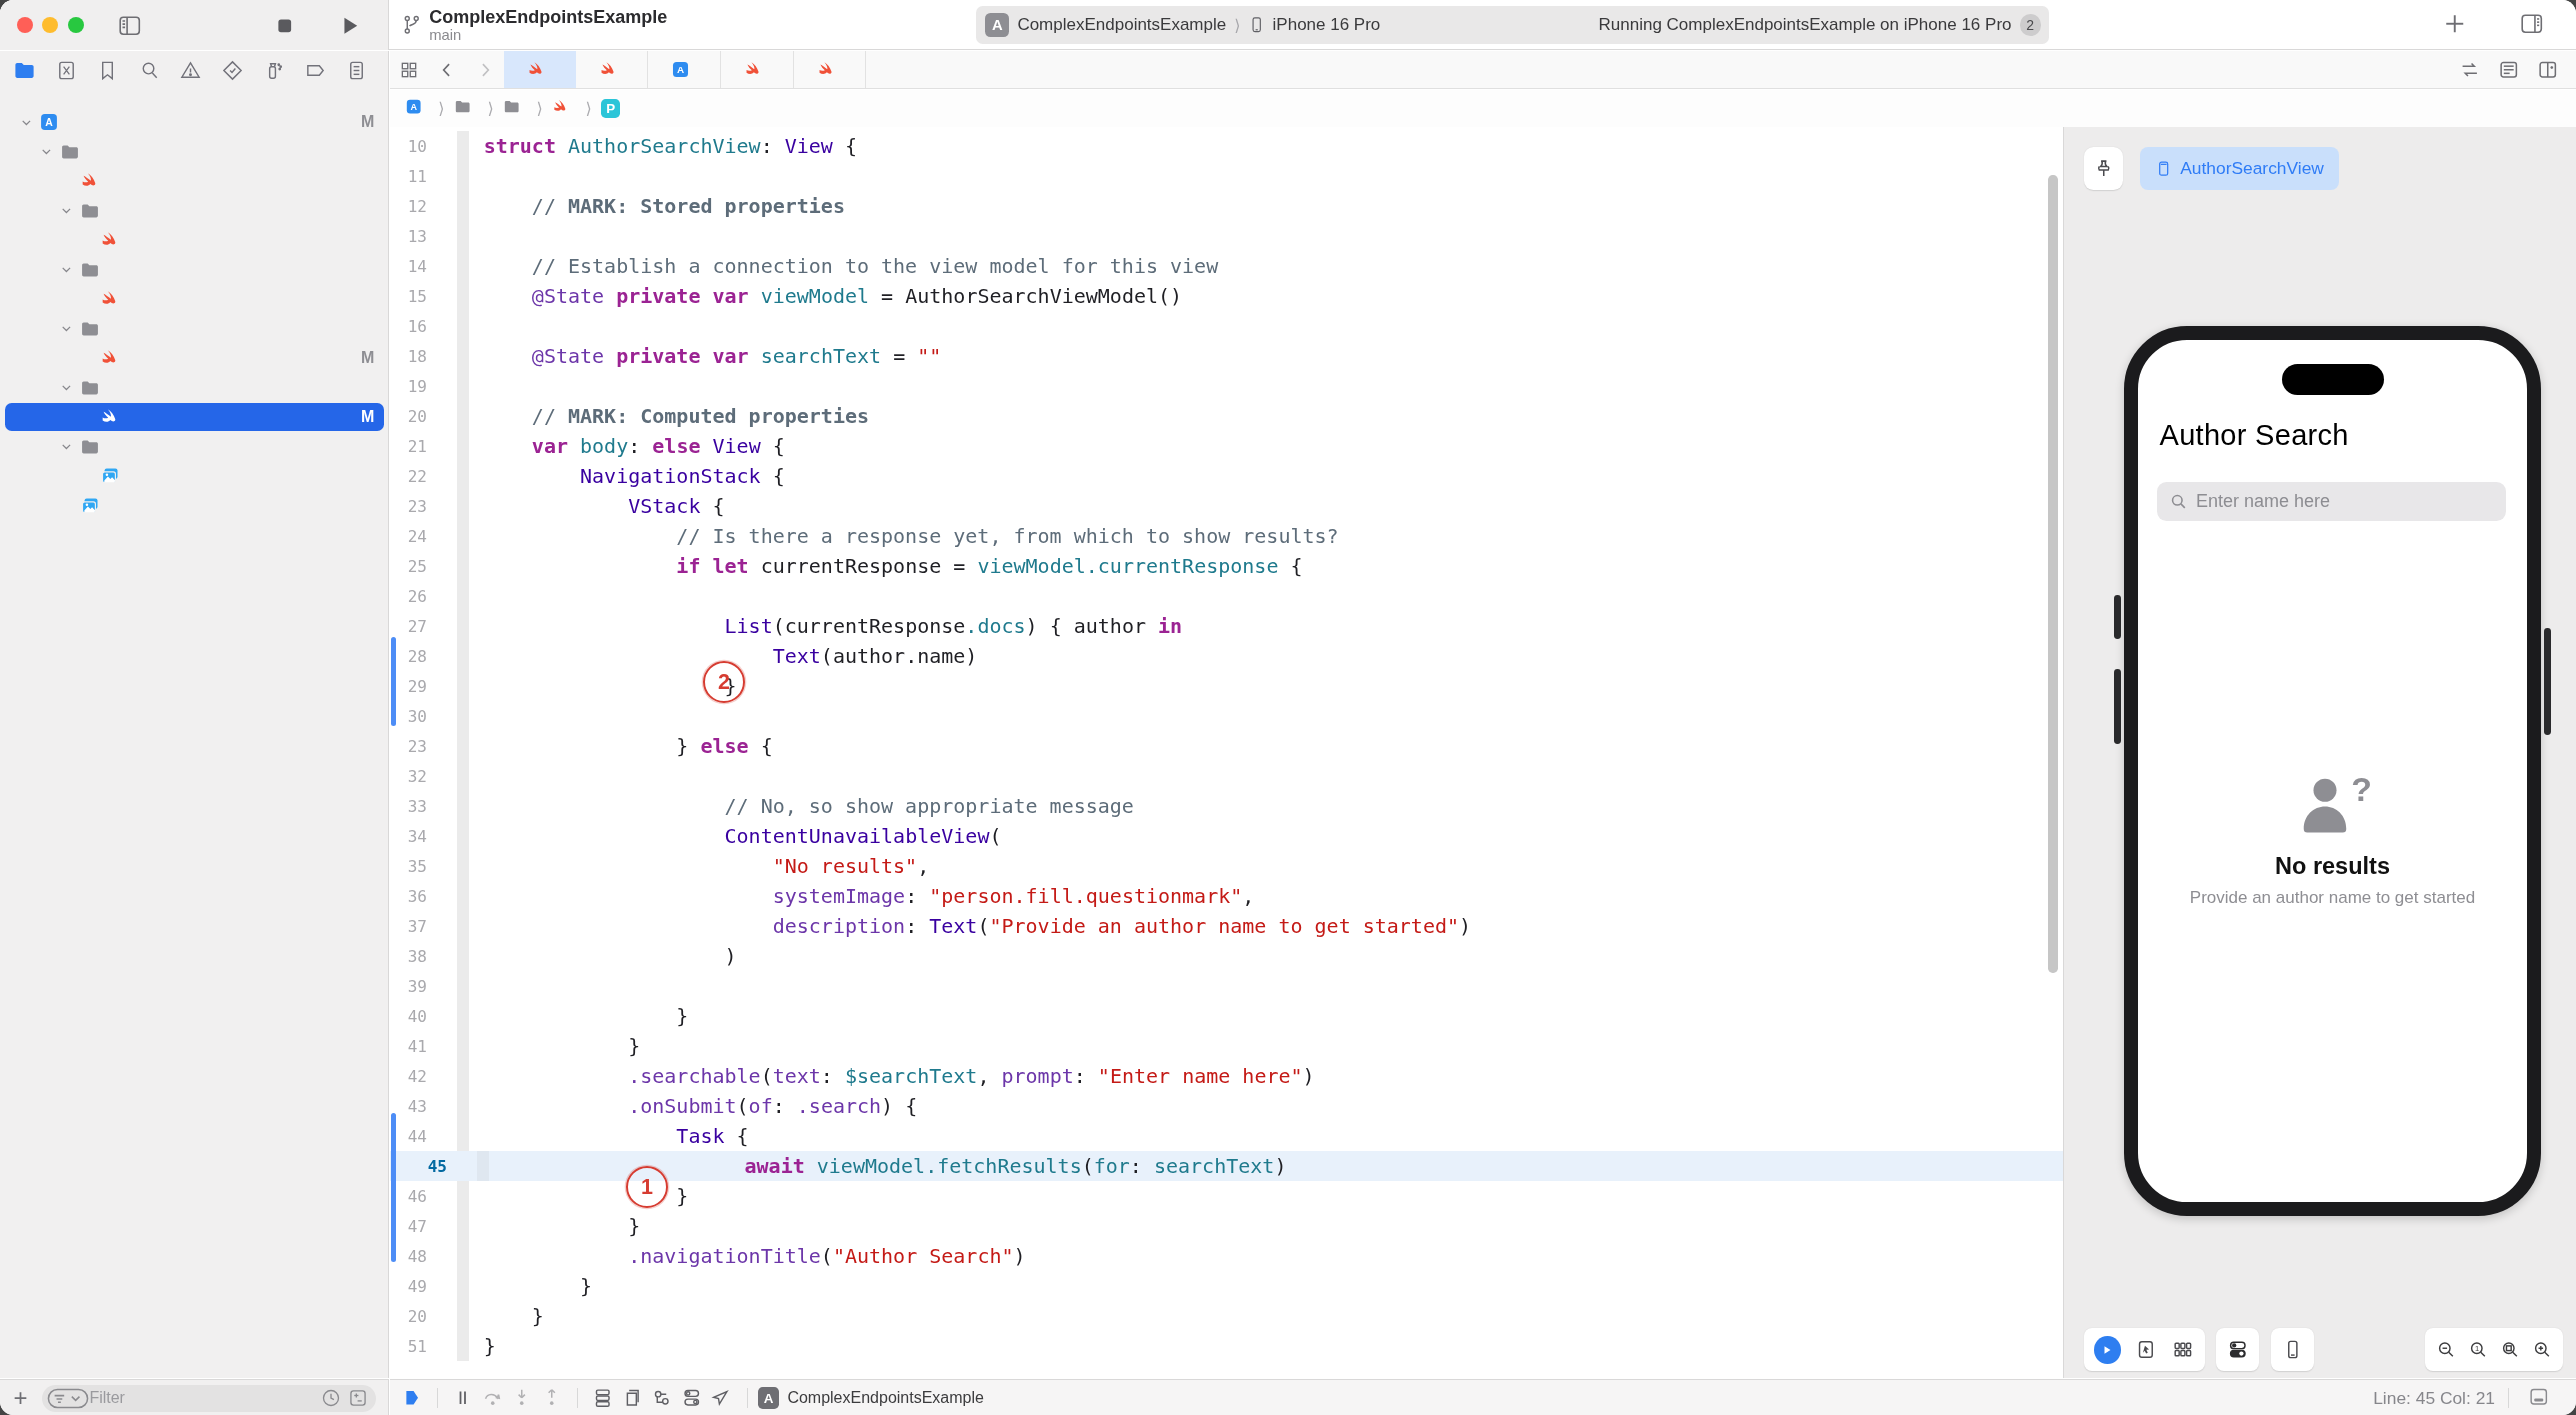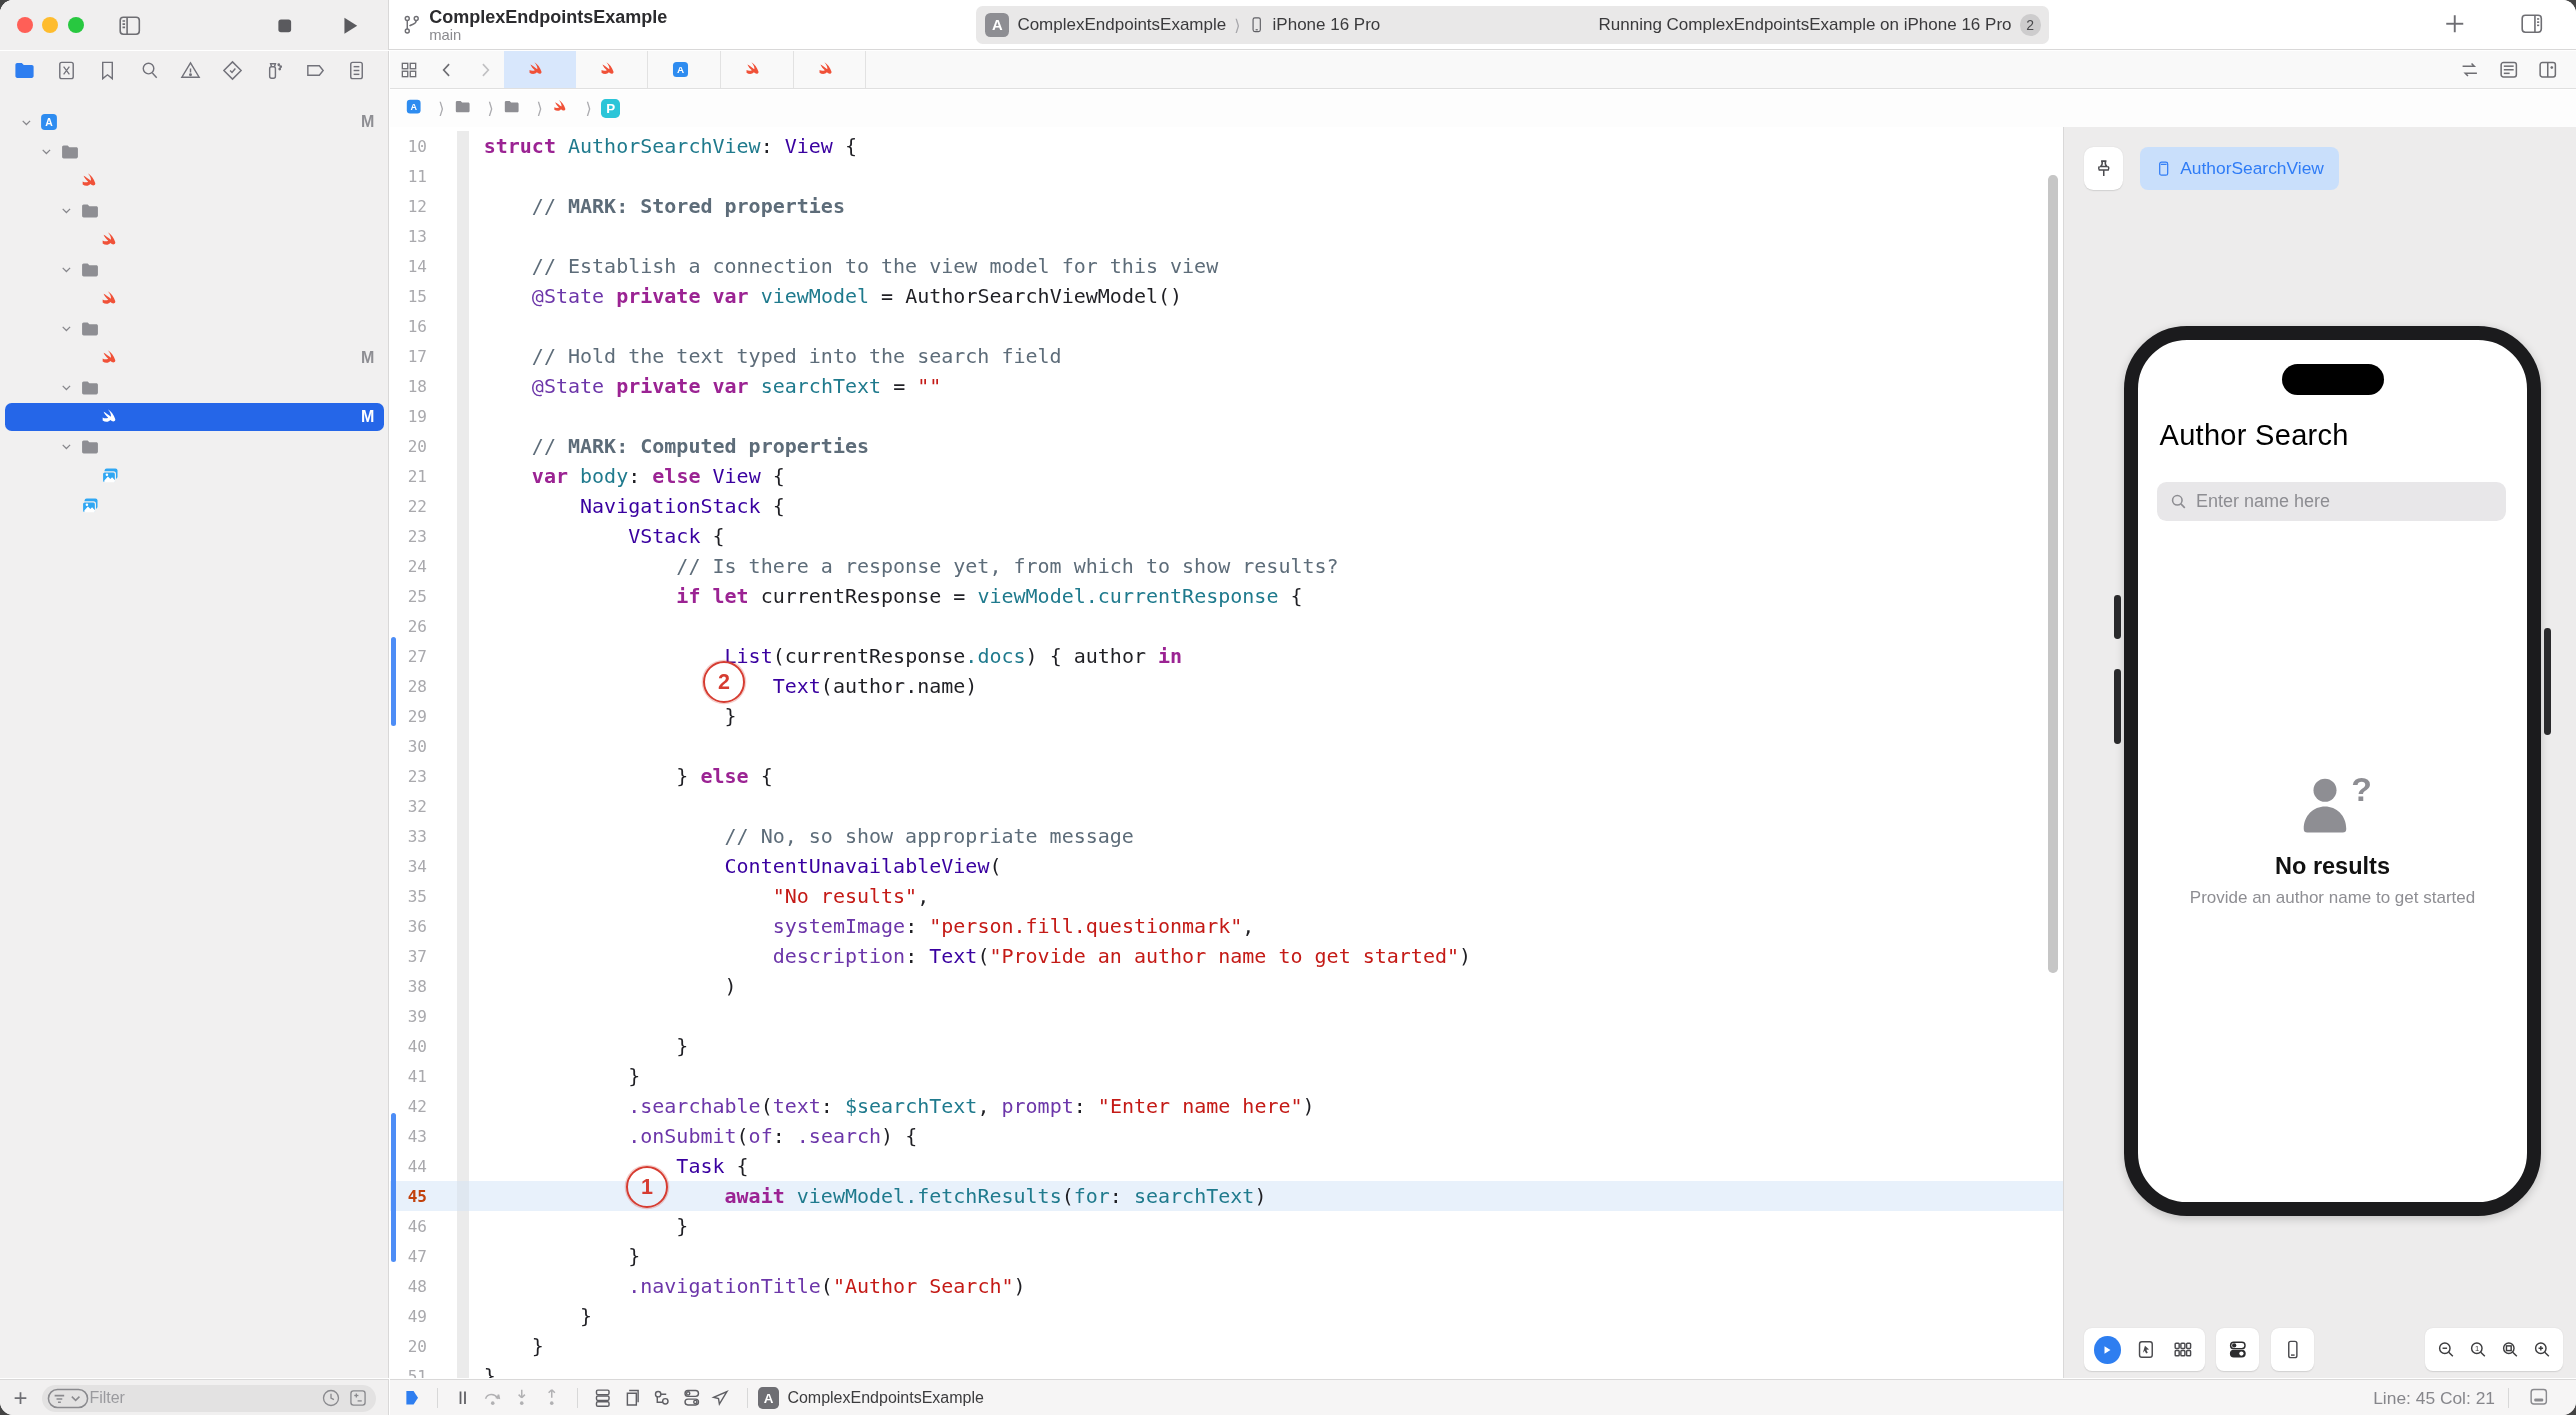--- a/index.html
+++ b/index.html
@@ -63,21 +63,21 @@
   #jumpbar .jsep { color:#ABABAF; margin:0 9.4px; font-size:16px; }
   #jumpbar svg { width:17.4px; height:17.4px; }
   .pbadge { width:19px; height:19px; border-radius:4.7px; background:#2BC5D8; color:#fff; font-size:13.4px; font-weight:700; display:flex; align-items:center; justify-content:center; }
 
   
   #editor { position:absolute; left:390px; top:127px; width:1673px; height:1251px; background:#FFFFFF; overflow:hidden; }
   #code { position:absolute; left:0; top:4px; width:100%; }
   .crow { display:flex; height:30px; align-items:center; }
   .crow.hl { background:#E8F1FB; }
   .crow .lnum { flex:none; width:67px; padding-right:30px; text-align:right; font-family:"DejaVu Sans Mono", monospace; font-size:16px; color:#A9A9AD; }
-  .crow.hl .lnum { color:#c2410c; font-weight:700; }
+  .crow.hl .lnum { color:#0369a1; font-weight:700;margin-left:20px; }
   .crow .ribbon { flex:none; width:12px; align-self:stretch; background:#EBEBEB; }
   .crow.hl .ribbon { background:#dfe7f0; }
   .crow pre { margin:4px; padding-left:10.7px; font-family:"DejaVu Sans Mono", monospace; font-size:20px; white-space:pre; }
   .kw{color:#9B2393;font-weight:700} .type{color:#3900A0} .fn{color:#6C36A9} .attr{color:#6C36A9}
   .proj{color:#1F7A8D} .cmt{color:#5D6C79} .cmtb{color:#5D6C79;font-weight:700} .str{color:#C41A16} .pln{color:#1F1F24}
   .chbar { position:absolute; left:1.3px; width:4.7px; border-radius:2.7px; background:#4D8DF6; }
   .annot { position:absolute; width:42px; height:42px; border-radius:50%; border:2.7px solid #D63C31; color:#D63C31; display:flex; align-items:center; justify-content:center; font-size:21.5px; font-weight:700; box-shadow:0 0 0 1.3px rgba(214,60,49,.25); background:rgba(255,255,255,.0); }
   #scrollbar { position:absolute; right:5.4px; top:48px; width:9.4px; height:798px; border-radius:4.7px; background:#C6C6C6; }
 
   
@@ -603,25 +603,20 @@
     <span class="lnum">15</span>
     <span class="ribbon"></span>
     <pre><span class="pln">    </span><span class="attr">@State</span><span class="pln"> </span><span class="kw">private</span><span class="pln"> </span><span class="kw">var</span><span class="pln"> </span><span class="proj">viewModel</span><span class="pln"> = AuthorSearchViewModel()</span></pre>
   </div>
         <div class="crow">
     <span class="lnum">16</span>
     <span class="ribbon"></span>
     <pre></pre>
   </div>
         <div class="crow">
-    <span class="lnum">17</span>
-    <span class="ribbon"></span>
-    <pre><span class="cmt">    // Hold the text typed into the search field</span></pre>
-  </div>
-        <div class="crow">
     <span class="lnum">18</span>
     <span class="ribbon"></span>
     <pre><span class="pln">    </span><span class="attr">@State</span><span class="pln"> </span><span class="kw">private</span><span class="pln"> </span><span class="kw">var</span><span class="pln"> </span><span class="proj">searchText</span><span class="pln"> = </span><span class="str">""</span></pre>
   </div>
         <div class="crow">
     <span class="lnum">19</span>
     <span class="ribbon"></span>
     <pre></pre>
   </div>
         <div class="crow">

